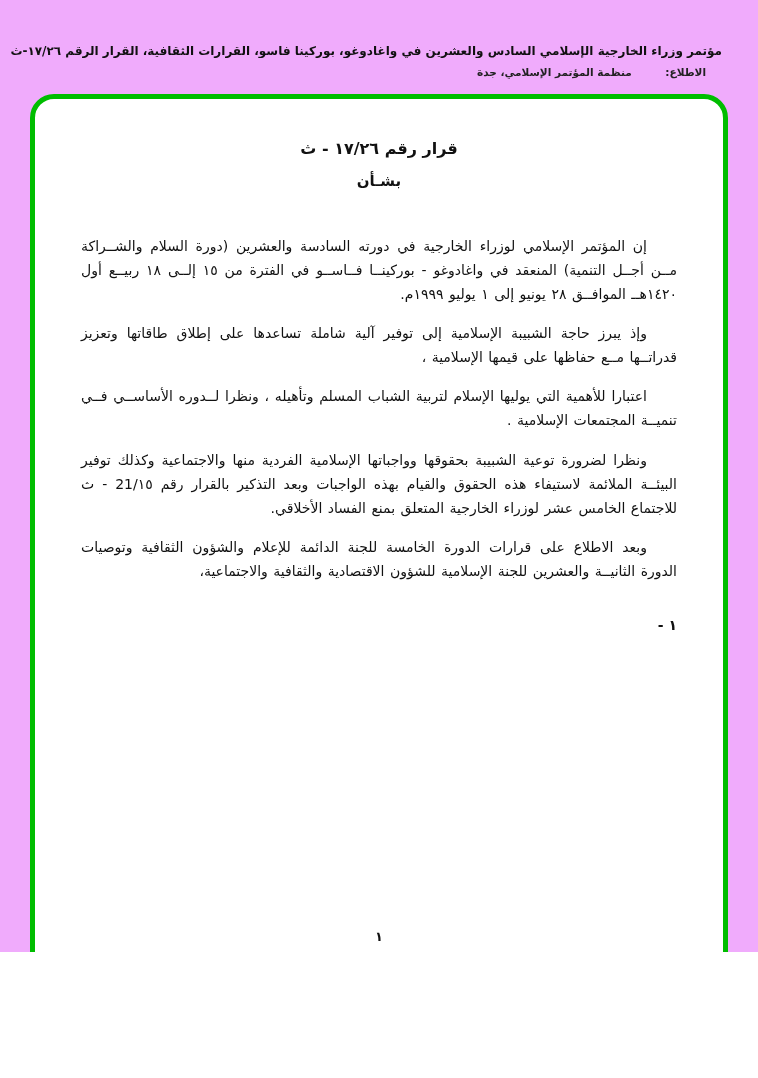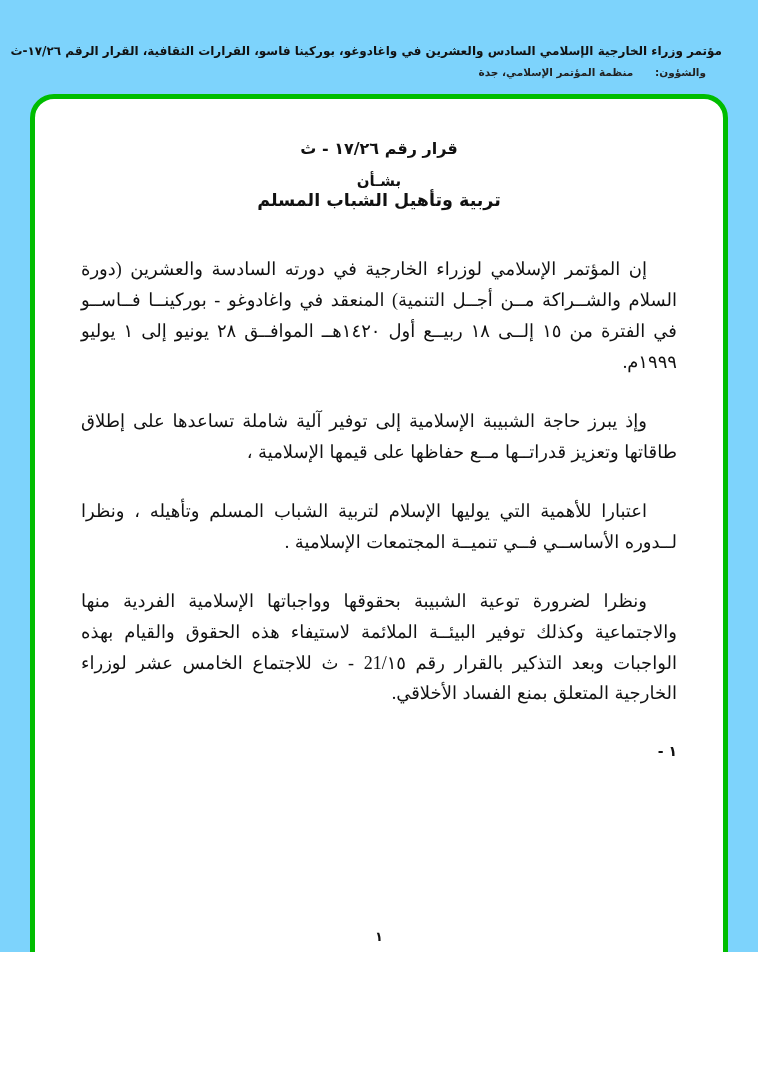--- a/index.html
+++ b/index.html
@@ -7,42 +7,42 @@
     margin: 0;
     padding: 0;
     background: #ffffff;
     font-family: "DejaVu Sans", sans-serif;
     color: #111111;
   }
   .page {
     position: relative;
     width: 758px;
     height: 952px;
-    background: #7dd3fc;
+    background: #f0abfc;
     direction: rtl;
     overflow: hidden;
   }
   .top-header {
     padding: 44px 36px 0 30px;
     text-align: right;
     font-size: 12px;
     font-weight: bold;
     letter-spacing: -0.2px;
     white-space: nowrap;
     overflow: hidden;
   }
   .source-line {
     padding: 8px 52px 0 30px;
     text-align: right;
     font-size: 10.5px;
     font-weight: bold;
     color: #222222;
   }
   .source-line .source-value {
-    margin-right: 18px;
+    margin-right: 30px;
     font-weight: bold;
   }
   .doc-frame {
     margin: 16px 30px 0 30px;
     height: 934px;
     border-radius: 24px;
     padding: 36px 46px 20px 46px;
     background: #ffffff;
   }
   .title-block {
@@ -50,28 +50,27 @@
     font-weight: bold;
     margin-top: 4px;
   }
   .title-number { font-size: 16px; margin-bottom: 14px; }
   .title-regarding { font-size: 15px; letter-spacing: 2px; }
   .title-subject { font-size: 17.5px; }
   .body-block {
     margin-top: 44px;
   }
   .paragraph {
-    font-size: 18px;
+    font-size: 14px;
     line-height: 1.72;
     text-align: justify;
     text-align-last: right;
     text-indent: 30px;
-    margin-top: 28px;
+    margin-top: 15px;
     word-spacing: 1px;
-    font-family: Liberation Serif, serif;
   }
   .numbered-item {
     position: relative;
     margin-top: 30px;
     padding-right: 40px;
     font-size: 14px;
     line-height: 1.72;
     text-align: justify;
     text-align-last: right;
   }
@@ -93,37 +92,37 @@
   }
 </style>
 </head>
 <body>
 
 <div class="page">
 
   <div class="top-header">مؤتمر وزراء الخارجية الإسلامي السادس والعشرين في واغادوغو، بوركينا فاسو، القرارات الثقافية، القرار الرقم ١٧/٢٦-ث</div>
 
   <div class="source-line">
-    <span>والشؤون:</span>
+    <span>الاطلاع:</span>
     <span class="source-value">منظمة المؤتمر الإسلامي، جدة</span>
   </div>
 
   <div class="doc-frame" id="doc-frame" style="border: 5px solid rgb(0, 189, 0);">
 
     <div class="title-block">
       <div class="title-number">قرار رقم ١٧/٢٦ - ث</div>
       <div class="title-regarding">بشـأن</div>
-      <div class="title-subject">تربية وتأهيل الشباب المسلم</div>
     </div>
 
     <div class="body-block">
       <div class="paragraph">إن المؤتمر الإسلامي لوزراء الخارجية في دورته السادسة والعشرين (دورة السلام والشــراكة مــن أجــل التنمية) المنعقد في واغادوغو - بوركينــا فــاســو في الفترة من ١٥ إلــى ١٨ ربيــع أول ١٤٢٠هــ الموافــق ٢٨ يونيو إلى ١ يوليو ١٩٩٩م.</div>
       <div class="paragraph">وإذ يبرز حاجة الشبيبة الإسلامية إلى توفير آلية شاملة تساعدها على إطلاق طاقاتها وتعزيز قدراتــها مــع حفاظها على قيمها الإسلامية ،</div>
       <div class="paragraph">اعتبارا للأهمية التي يوليها الإسلام لتربية الشباب المسلم وتأهيله ، ونظرا لــدوره الأساســي فــي تنميــة المجتمعات الإسلامية .</div>
       <div class="paragraph">ونظرا لضرورة توعية الشبيبة بحقوقها وواجباتها الإسلامية الفردية منها والاجتماعية وكذلك توفير البيئــة الملائمة لاستيفاء هذه الحقوق والقيام بهذه الواجبات وبعد التذكير بالقرار رقم 21/١٥ - ث للاجتماع الخامس عشر لوزراء الخارجية المتعلق بمنع الفساد الأخلاقي.</div>
+      <div class="paragraph">وبعد الاطلاع على قرارات الدورة الخامسة للجنة الدائمة للإعلام والشؤون الثقافية وتوصيات الدورة الثانيــة والعشرين للجنة الإسلامية للشؤون الاقتصادية والثقافية والاجتماعية،</div>
 
       <div class="numbered-item">
         <span class="item-number">١ -</span>
       </div>
     </div>
 
   </div>
 
   <div class="page-number">١</div>
 

